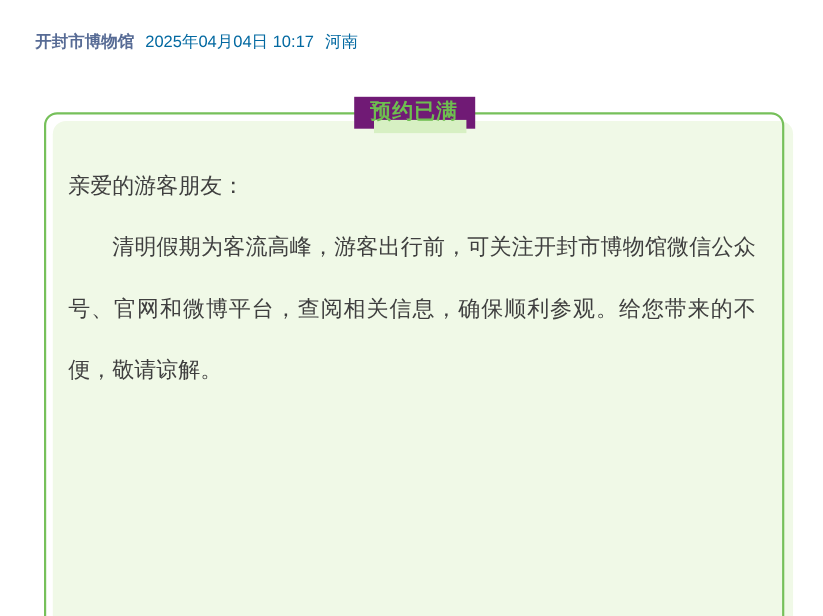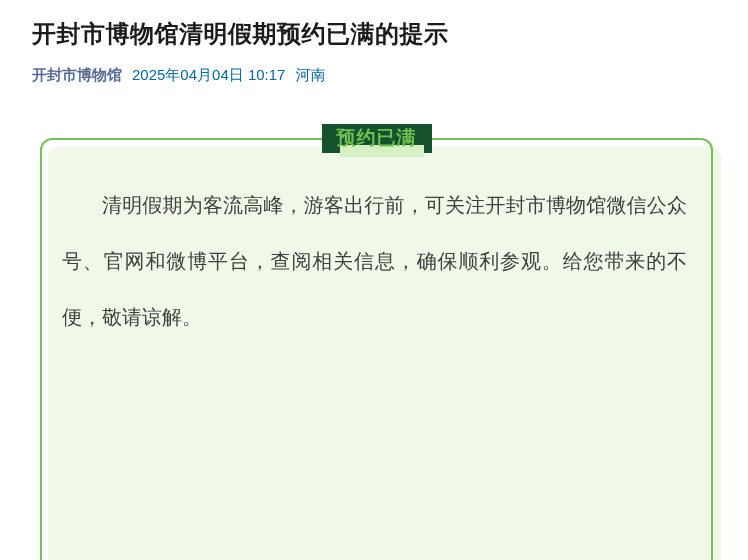--- a/index.html
+++ b/index.html
@@ -33,21 +33,21 @@
 
   .border-box {
     position:relative; z-index:1;
     border:2px solid #76c05a; border-radius:12px;
     padding:37px 24px 60px 20px;
     min-height:480px;
   }
 
   .badge {
     position:absolute; top:-16px; left:50%; transform:translateX(-50%);
-    background:#14532d; padding:0 15px; line-height:28px; white-space:nowrap;
+    background:#701a75; padding:0 15px; line-height:28px; white-space:nowrap;
   }
   .badge-text {
     position:relative; z-index:1;
     color:#6ebe50; font-size:19px; font-weight:700; letter-spacing:1px;
   }
   .badge-hl {
     position:absolute; left:18px; right:8px; bottom:-4px; height:12px;
     background:#d7f0c3; z-index:0;
   }
 
@@ -63,39 +63,39 @@
     text-underline-offset:10px;
     text-decoration-thickness:2.5px;
     text-decoration-color:#3a3a3a;
   }
 </style>
 </head>
 <body>
 
 <div class="article">
 
-  <h1 class="title">开封市博物馆清明假期预约已满的提示</h1>
 
   <div class="byline">
     <span class="author">开封市博物馆</span>
     <span class="meta">2025年04月04日 10:17</span>
     <span class="meta">河南</span>
   </div>
 
   <div class="notice-wrap">
     <div class="panel"></div>
 
     <div class="border-box">
 
       <div class="badge">
         <span class="badge-hl"></span>
         <span class="badge-text">预约已满</span>
       </div>
 
       <div class="content">
+        <p>亲爱的游客朋友：</p>
 
 
         <p class="p-indent">清明假期为客流高峰，游客出行前，可关注开封市博物馆微信公众号、官网和微博平台，查阅相关信息，确保顺利参观。给您带来的不便，敬请谅解。</p>
       </div>
 
     </div>
   </div>
 
 </div>
 

